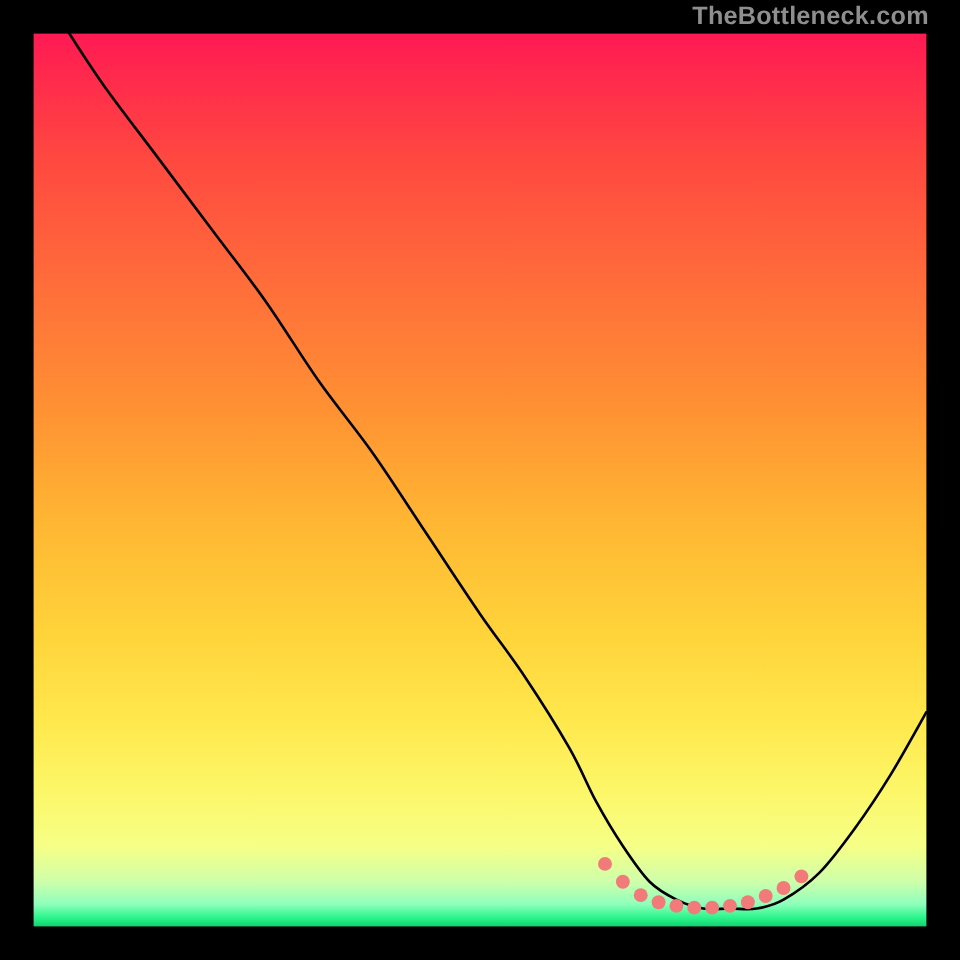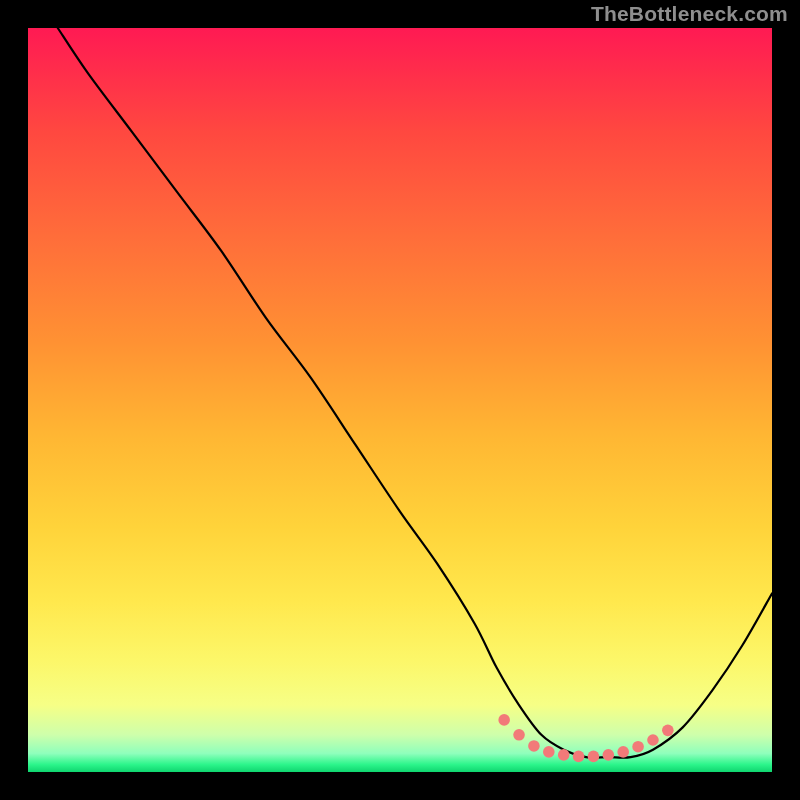--- a/index.html
+++ b/index.html
@@ -13,21 +13,21 @@
   }
   .wrap {
     width: 800px;
     height: 800px;
     background: #000;
     position: relative;
   }
   .watermark {
     position: absolute;
     top: 2px;
-    right: 12px;
+    right: 26px;
     color: #8e8e8e;
     font-size: 21px;
     font-weight: 600;
     letter-spacing: 0.2px;
     z-index: 10;
   }
   .plot-frame {
     position: absolute;
     left: 28px;
     top: 28px;

